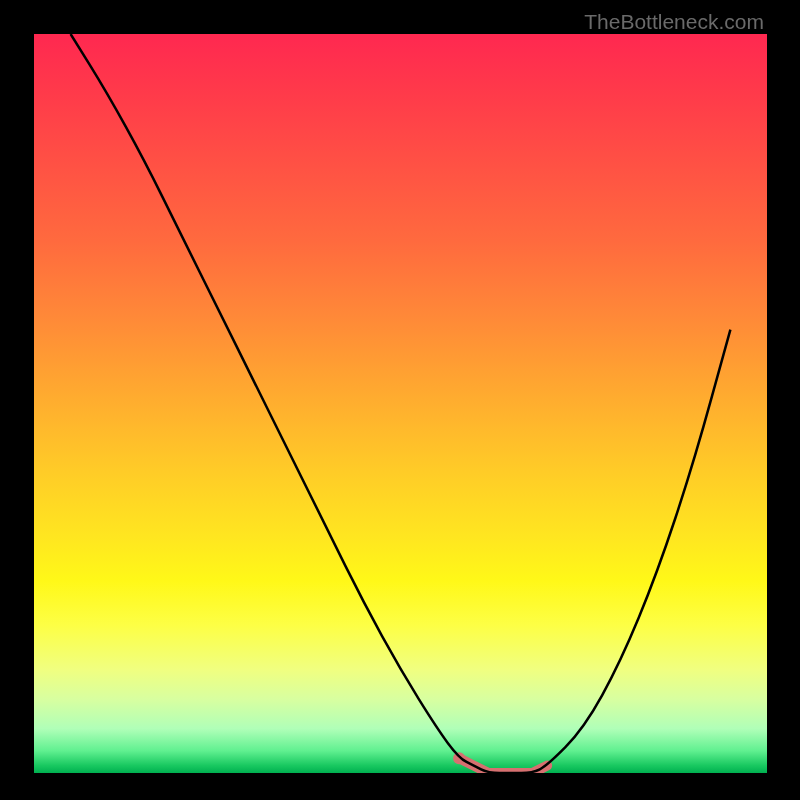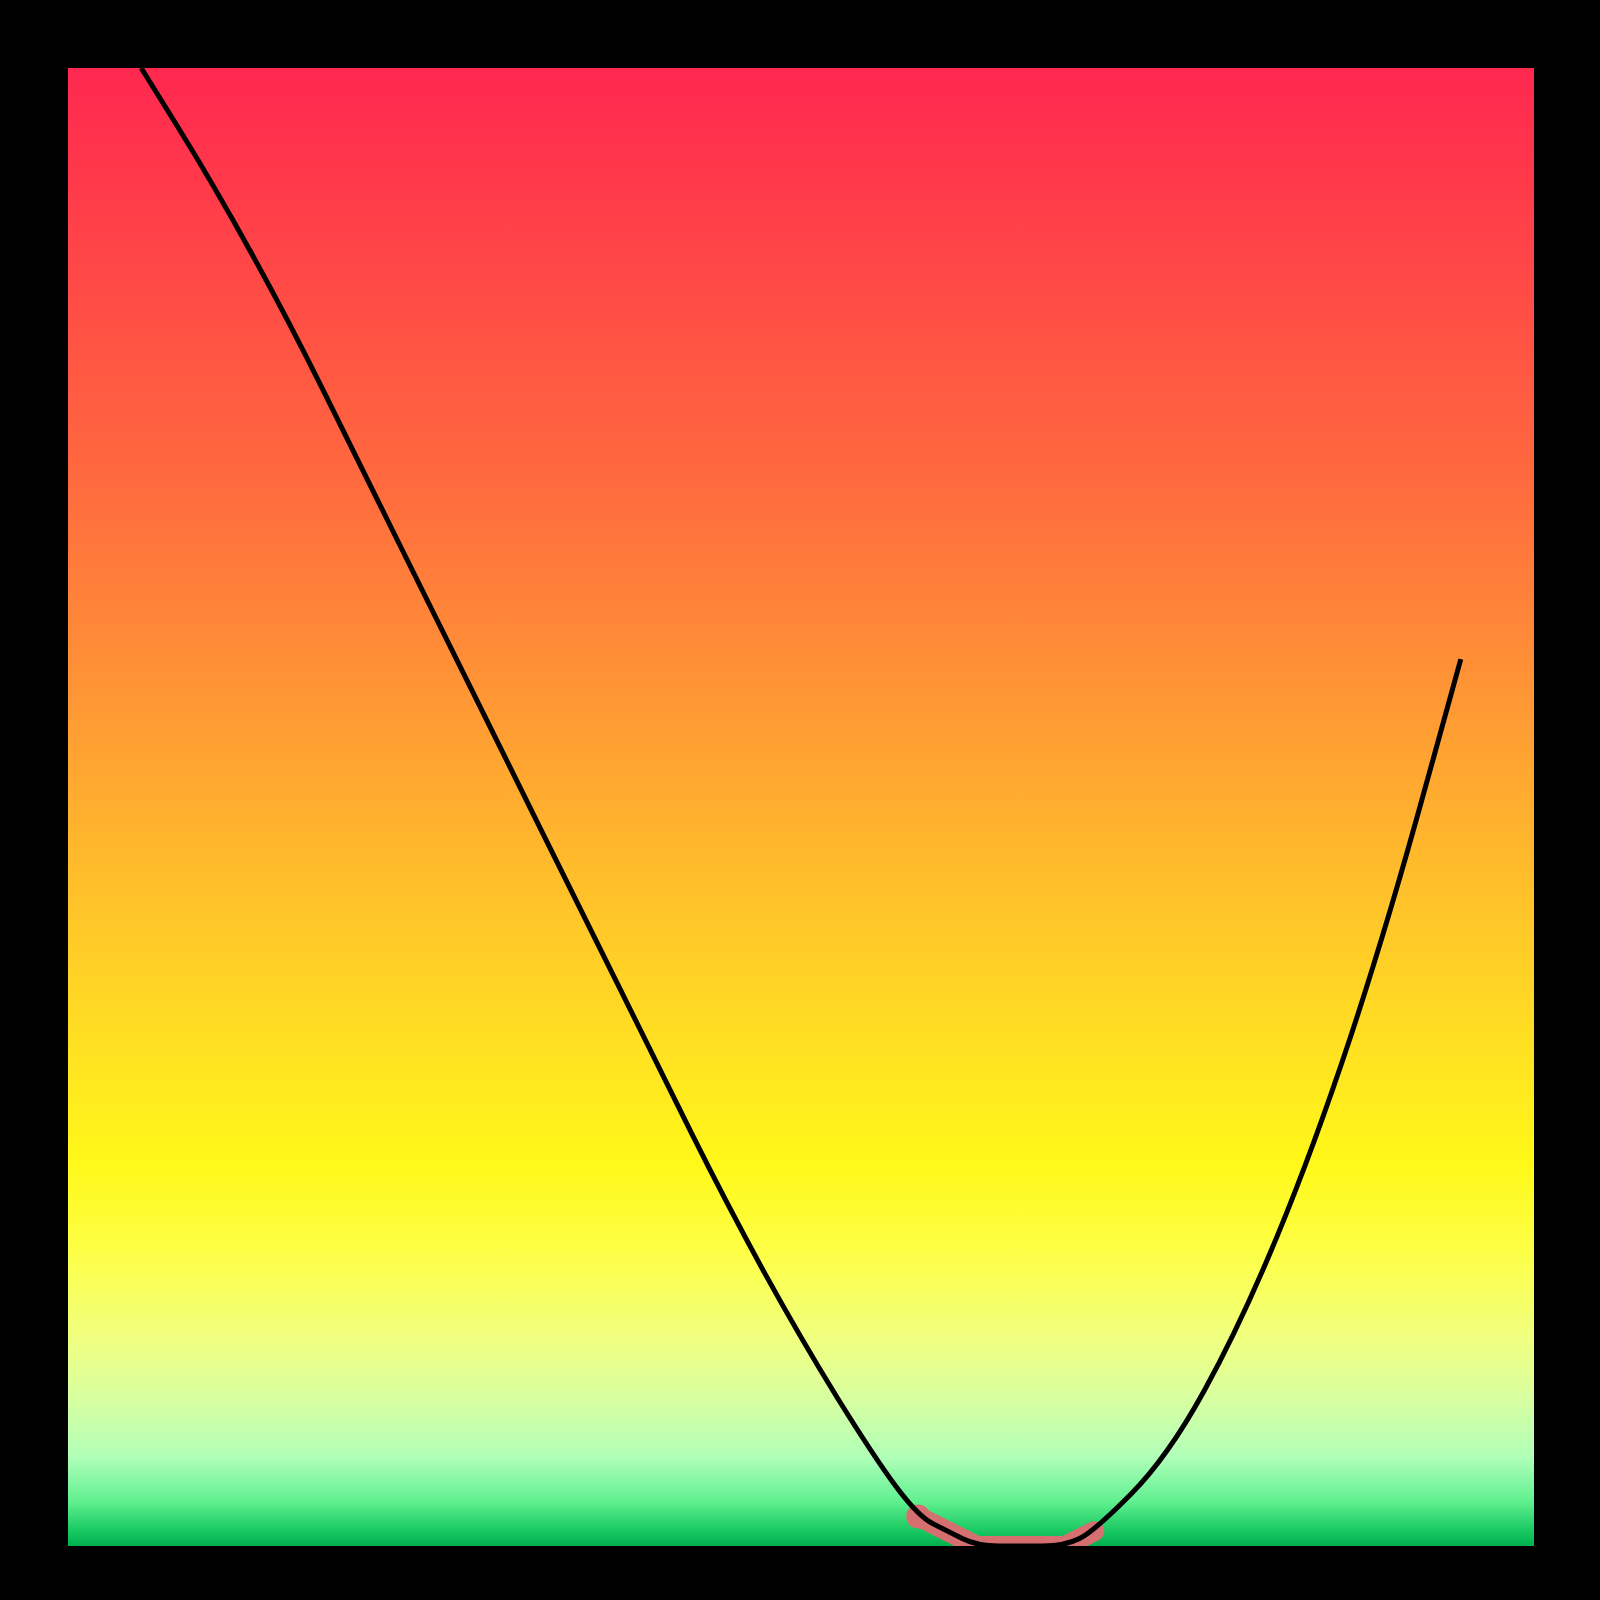--- a/index.html
+++ b/index.html
@@ -64,20 +64,21 @@
   .main-curve {
     stroke: #000;
     stroke-width: 2.5;
     fill: none;
   }
 </style>
 </head>
 <body>
 
 <div class="container">
+  <div class="watermark">TheBottleneck.com</div>
   <div class="plot-area">
     <svg class="curve" viewBox="0 0 733 739" preserveAspectRatio="none">
       <path id="highlight-path" class="highlight-segment" d="M425.1 724.2 L439.8 731.6 L454.5 739.0 L476.4 739.0 L498.4 739.0 L513.1 731.6"></path>
       <circle id="highlight-start" class="highlight-dot" r="6" cx="425.1" cy="724.2"></circle>
       <path id="main-path" class="main-curve" d="M36.6 0.0 Q36.6 0.0 55.0 29.6 Q73.3 59.1 91.6 92.4 Q110.0 125.6 128.3 162.6 Q146.6 199.5 164.9 236.5 Q183.3 273.4 201.6 310.4 Q219.9 347.3 238.2 384.3 Q256.6 421.2 274.9 458.2 Q293.2 495.1 311.5 532.1 Q329.9 569.0 348.2 602.3 Q366.5 635.5 384.8 665.1 Q403.2 694.7 414.1 709.4 Q425.1 724.2 432.5 727.9 Q439.8 731.6 447.1 735.3 Q454.5 739.0 465.5 739.0 Q476.4 739.0 487.4 739.0 Q498.4 739.0 505.8 735.3 Q513.1 731.6 531.4 713.1 Q549.8 694.7 568.1 661.4 Q586.4 628.1 604.7 583.8 Q623.0 539.5 641.4 484.0 Q659.7 428.6 678.0 362.1 L696.4 295.6"></path>
     </svg>
   </div>
 </div>
 
 </body></html>

